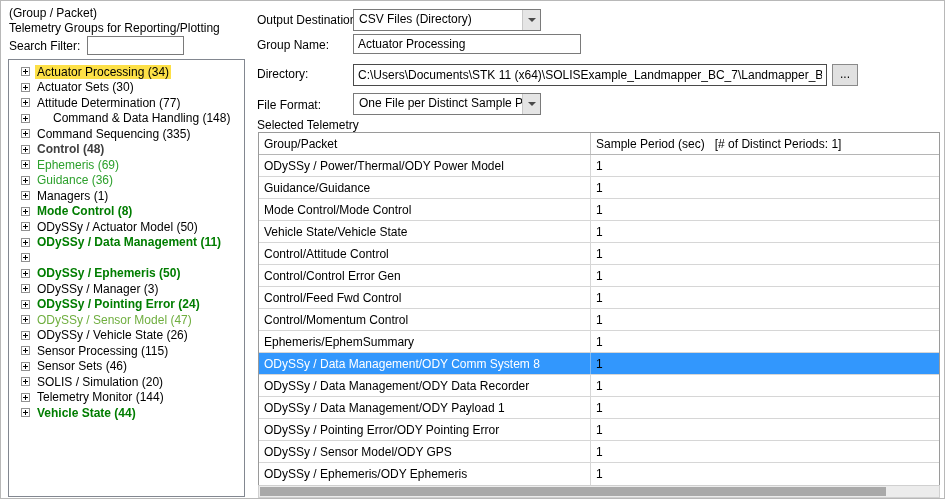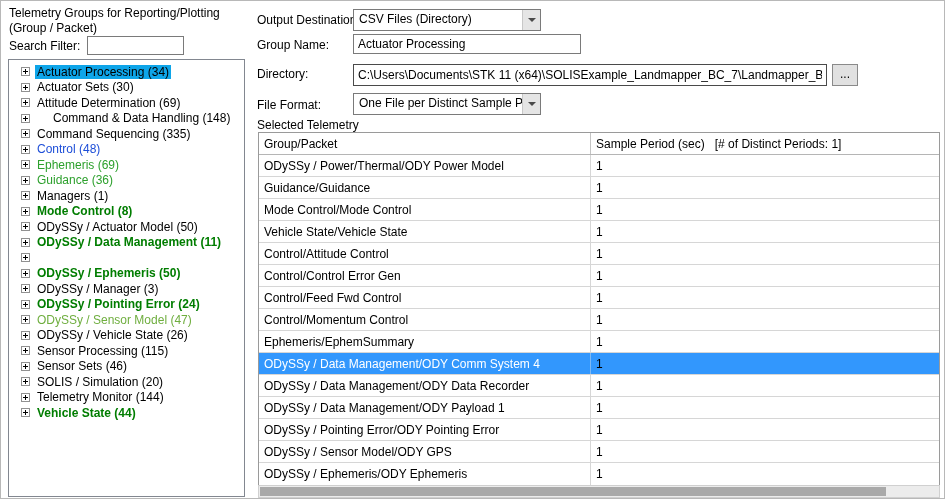--- a/index.html
+++ b/index.html
@@ -57,49 +57,49 @@
   .hscroll { position:absolute; left:257px; top:484px; width:682px; height:13px;
     background:#ececec; border:1px solid #d0d0d0; }
   .hscroll-thumb { position:absolute; left:1px; top:1px; height:9px; width:92%; background:#a9a9a9; }
 </style>
 </head>
 <body>
 
 <div id="app">
 
   <div class="panel-title">
+    <div>(Group / Packet)</div>
     <div>Telemetry Groups for Reporting/Plotting</div>
-    <div>(Group / Packet)</div>
   </div>
   <span class="search-label">Search Filter:</span>
   <input class="search-input" type="text" value="" style="">
   <div class="tree" id="tree">
       <div class="tree-item">
     <span class="expand-box"></span>
-    <span class="tree-label" style="color: rgb(0, 0, 0); background: #0ea5e9;">Actuator Processing (34)</span>
+    <span class="tree-label" style="color: rgb(0, 0, 0); background: #fde047;">Actuator Processing (34)</span>
   </div>
       <div class="tree-item">
     <span class="expand-box"></span>
     <span class="tree-label" style="color: rgb(0, 0, 0);">Actuator Sets (30)</span>
   </div>
       <div class="tree-item">
     <span class="expand-box"></span>
-    <span class="tree-label" style="color: rgb(0, 0, 0);">Attitude Determination (69)</span>
+    <span class="tree-label" style="color: rgb(0, 0, 0);">Attitude Determination (77)</span>
   </div>
       <div class="tree-item">
     <span class="expand-box"></span>
     <span class="tree-label" style="color: rgb(0, 0, 0); margin-left: 16px;">Command &amp; Data Handling (148)</span>
   </div>
       <div class="tree-item">
     <span class="expand-box"></span>
     <span class="tree-label" style="color: rgb(0, 0, 0);">Command Sequencing (335)</span>
   </div>
       <div class="tree-item">
     <span class="expand-box"></span>
-    <span class="tree-label" style="color: #1d4ed8; font-weight: normal;">Control (48)</span>
+    <span class="tree-label" style="color: #404040; font-weight: bold;">Control (48)</span>
   </div>
       <div class="tree-item">
     <span class="expand-box"></span>
     <span class="tree-label" style="color: rgb(45, 160, 45);">Ephemeris (69)</span>
   </div>
       <div class="tree-item">
     <span class="expand-box"></span>
     <span class="tree-label" style="color: rgb(45, 160, 45);">Guidance (36)</span>
   </div>
       <div class="tree-item">
@@ -224,21 +224,21 @@
   </div>
         <div class="trow">
     <div class="cell-group">Control/Momentum Control</div>
     <div class="cell-period">1</div>
   </div>
         <div class="trow">
     <div class="cell-group">Ephemeris/EphemSummary</div>
     <div class="cell-period">1</div>
   </div>
         <div class="trow selected">
-    <div class="cell-group">ODySSy / Data Management/ODY Comm System 4</div>
+    <div class="cell-group">ODySSy / Data Management/ODY Comm System 8</div>
     <div class="cell-period">1</div>
   </div>
         <div class="trow">
     <div class="cell-group">ODySSy / Data Management/ODY Data Recorder</div>
     <div class="cell-period">1</div>
   </div>
         <div class="trow">
     <div class="cell-group">ODySSy / Data Management/ODY Payload 1</div>
     <div class="cell-period">1</div>
   </div>

